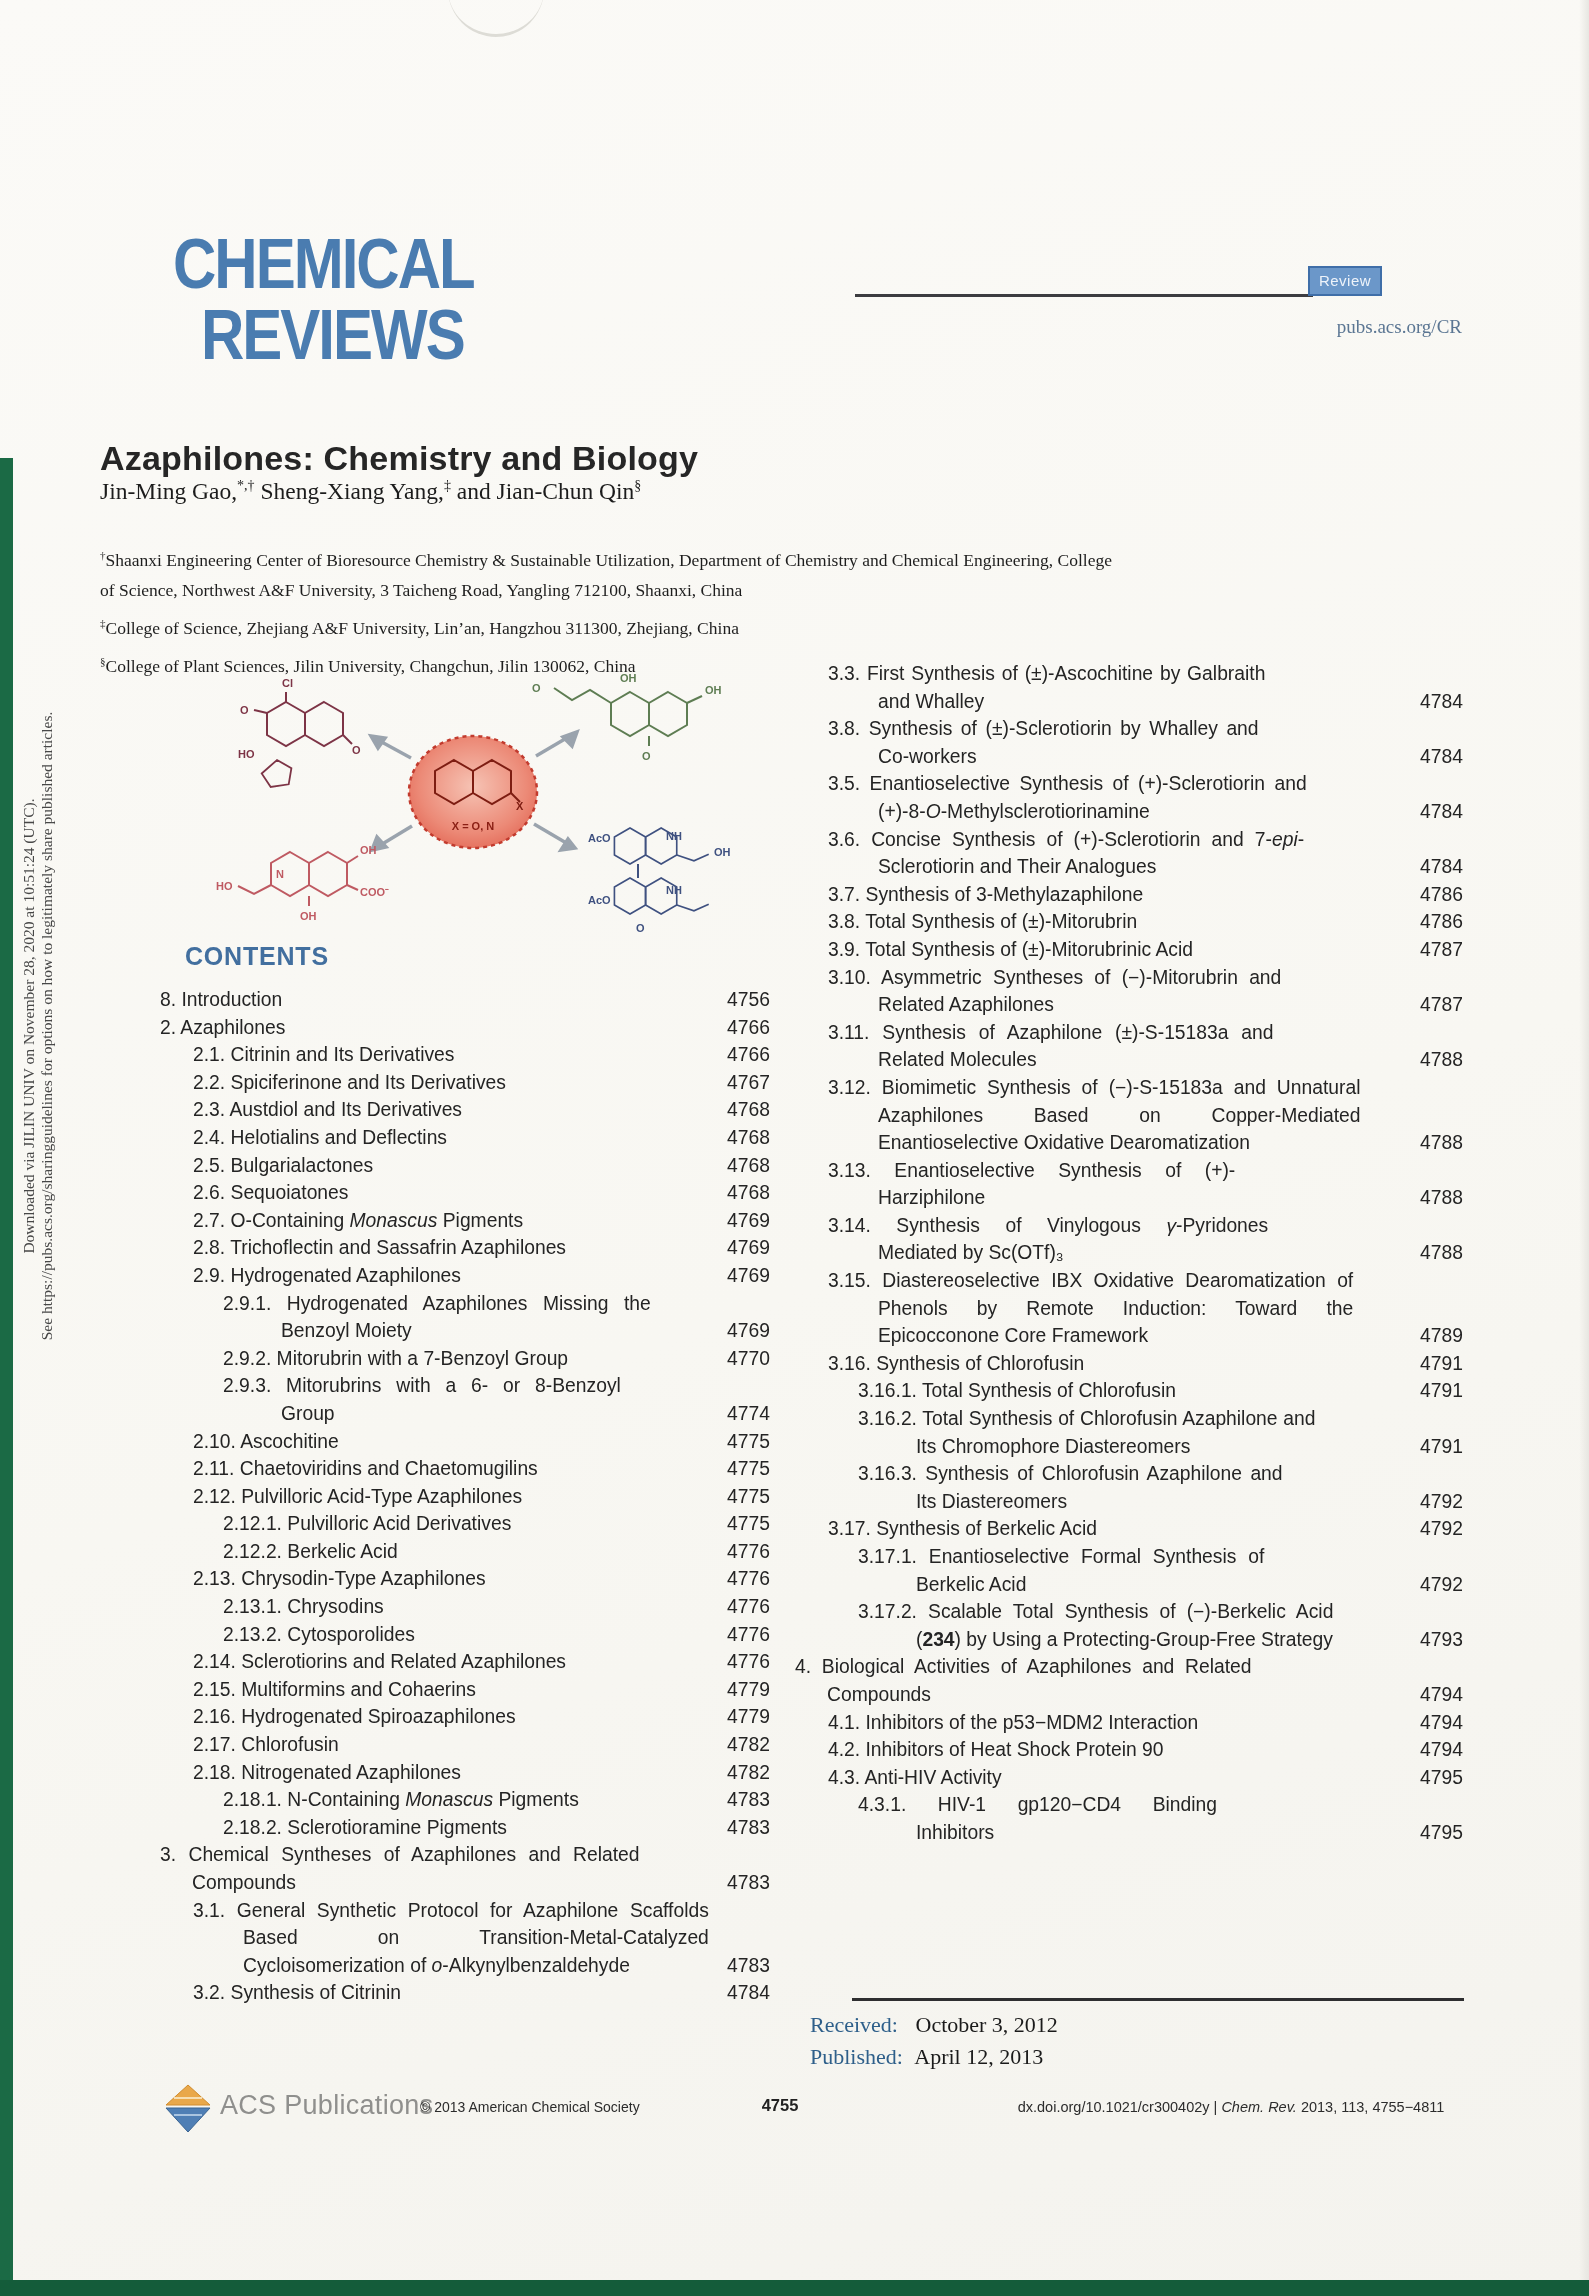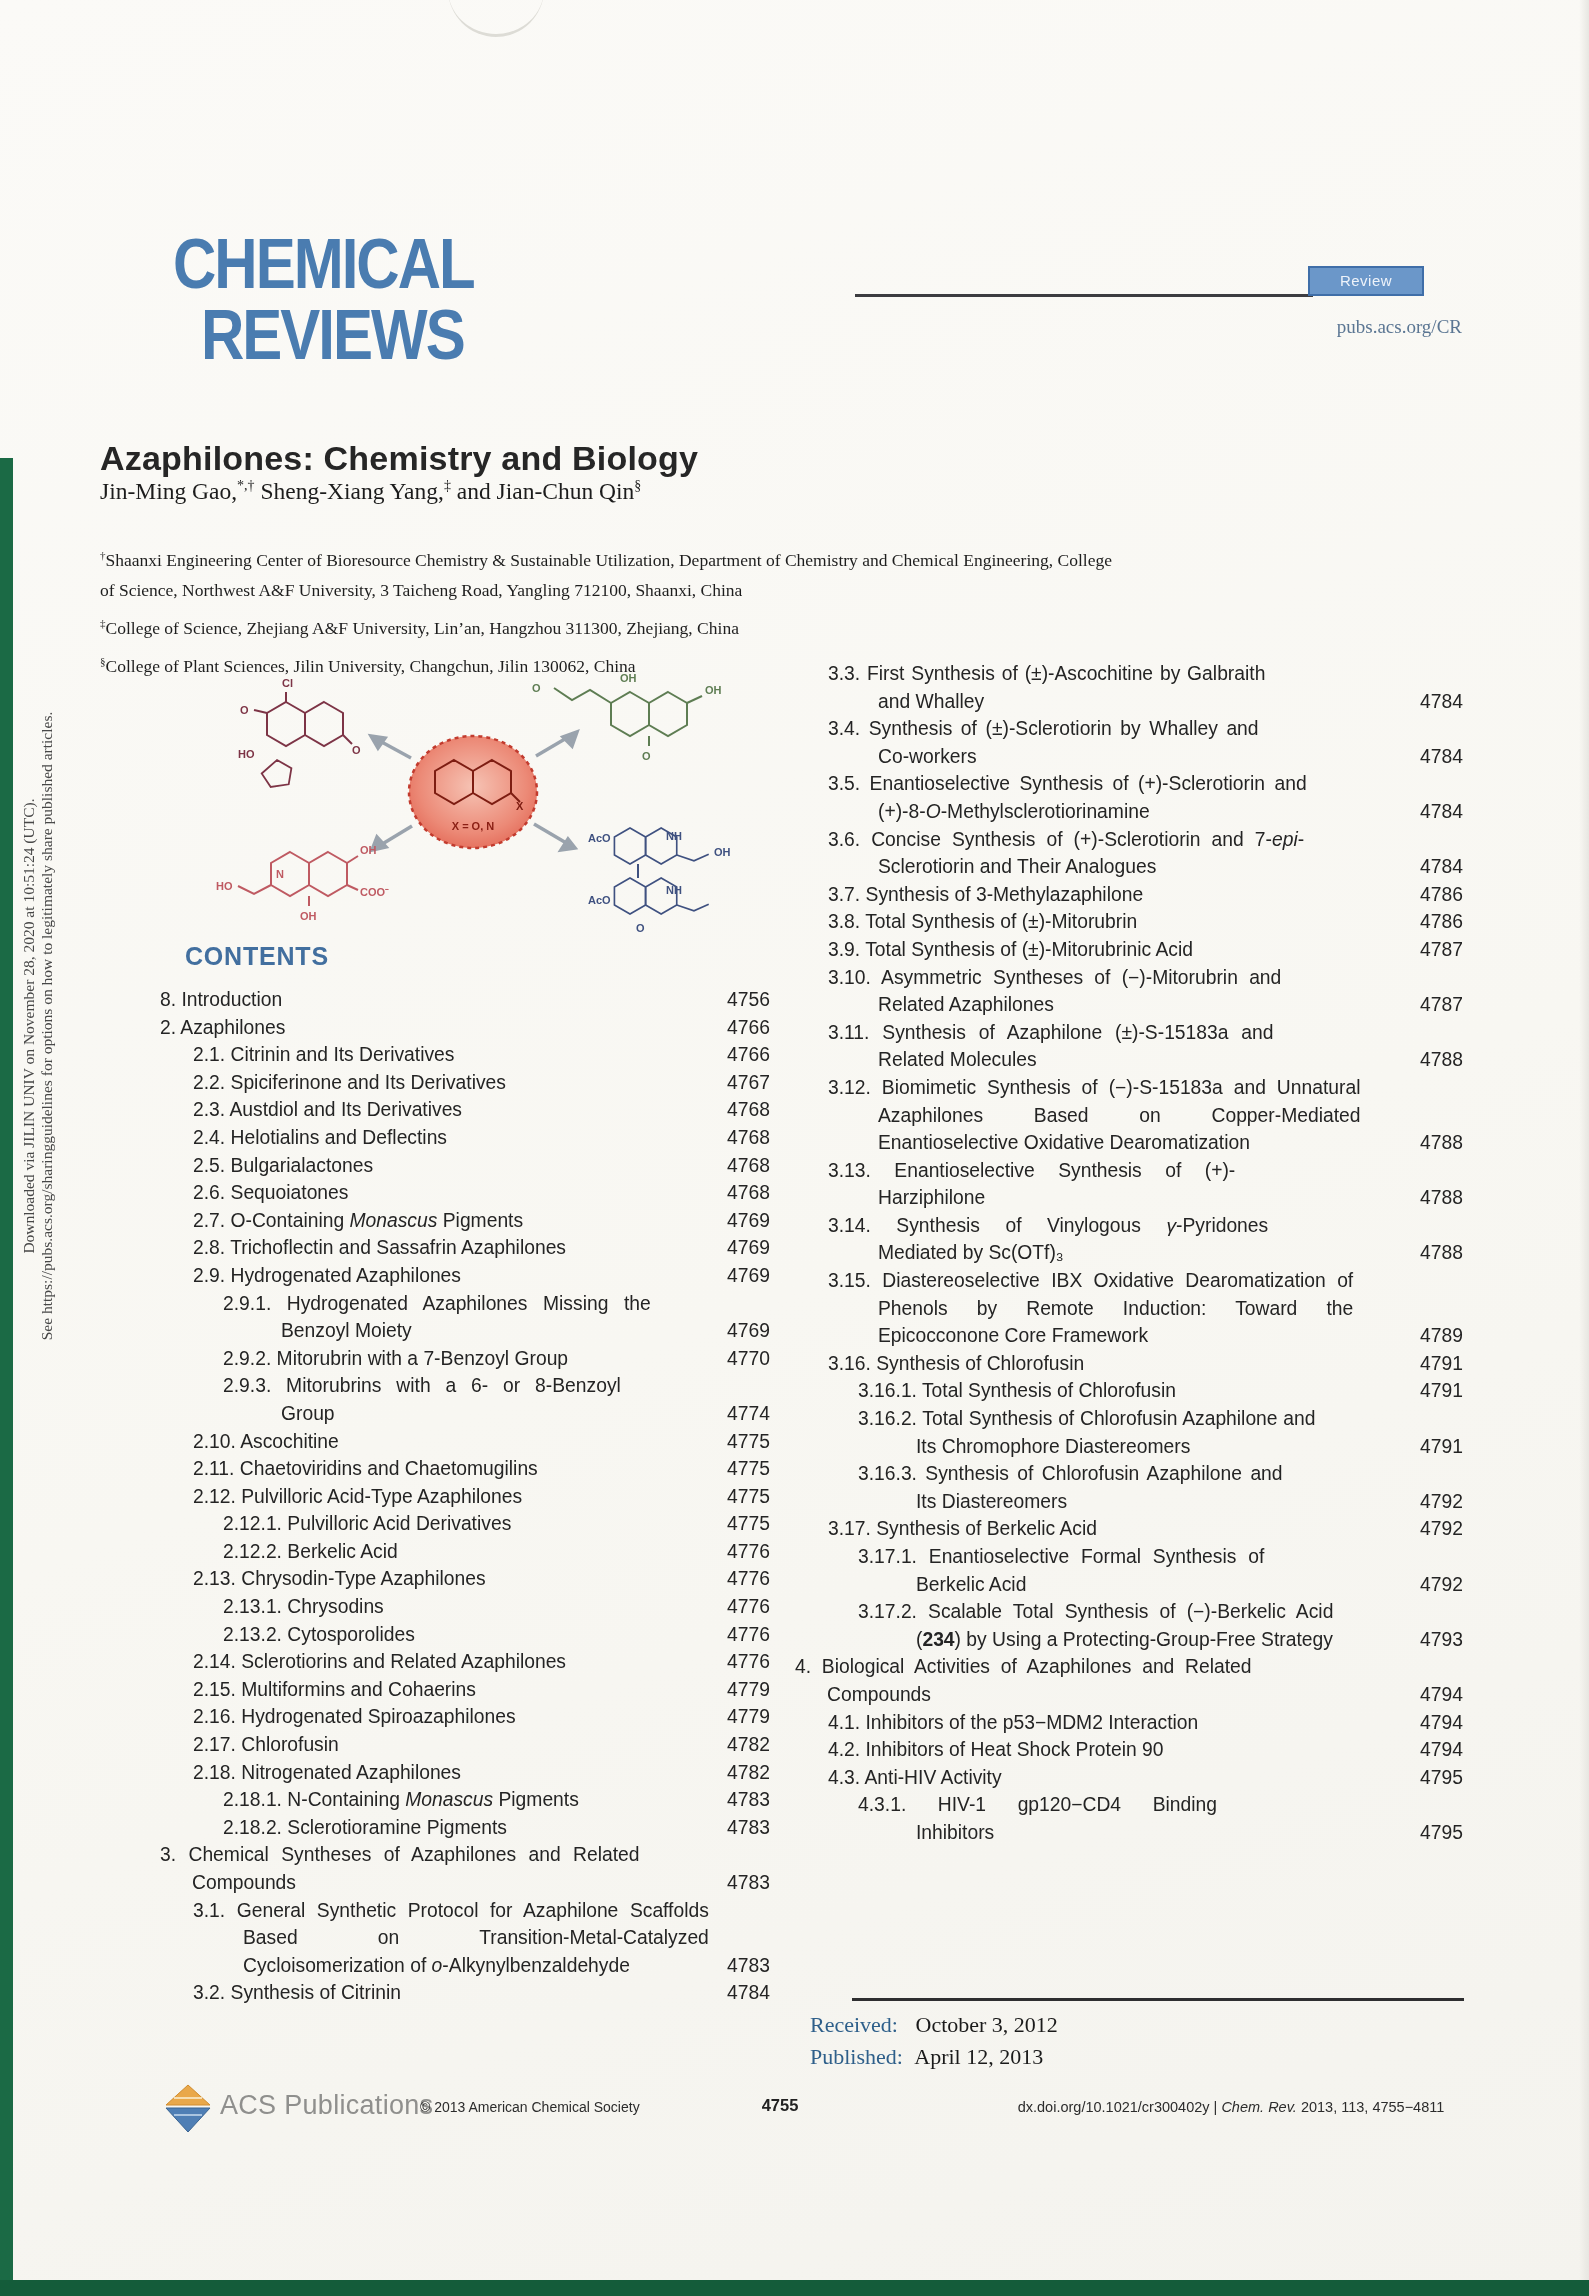--- a/index.html
+++ b/index.html
@@ -9,21 +9,21 @@
   .edge-bottom{position:absolute;left:0;bottom:0;width:100%;height:16px;background:#145c3a;}
   .edge-right{position:absolute;right:0;top:0;width:10px;height:100%;background:linear-gradient(to left,#e7e6e1,rgba(231,230,225,0));}
   .corner-curl{position:absolute;left:448px;top:-18px;width:96px;height:52px;border-radius:0 0 48px 48px;border-bottom:3px solid #dddcd6;}
   
   .sidebar-note{position:absolute;left:20px;top:1572px;width:1092px;transform:rotate(-90deg);transform-origin:0 0;font-family:"Liberation Serif",serif;font-size:15.5px;line-height:18px;color:#474747;text-align:center;}
   
   .logo{position:absolute;left:173px;top:230px;width:252px;text-align:center;color:#4a7cb0;font-weight:bold;letter-spacing:-2px;transform:scaleY(1.18);transform-origin:top left;}
   .logo .l1{font-size:60px;line-height:58px;}
   .logo .l2{font-size:60px;line-height:62px;padding-left:28px;}
   .head-rule{position:absolute;left:855px;top:294px;width:458px;height:3px;background:#3c3c40;}
-  .review-badge{position:absolute;left:1308px;top:266px;width:116px;height:30px;background:#6b97c9;border:2px solid #3f6ea8;box-sizing:border-box;color:#eef3fa;font-size:15px;line-height:26px;text-align:center;letter-spacing:.5px;}
+  .review-badge{position:absolute;left:1308px;top:266px;width:74px;height:30px;background:#6b97c9;border:2px solid #3f6ea8;box-sizing:border-box;color:#eef3fa;font-size:15px;line-height:26px;text-align:center;letter-spacing:.5px;}
   .site{position:absolute;left:1160px;top:316px;width:302px;text-align:right;font-size:19px;color:#5b7693;font-family:Liberation Serif, serif;}
   
   .title{position:absolute;left:100px;top:416px;font-size:34px;font-weight:bold;color:#262626;letter-spacing:.2px;}
   .authors{position:absolute;left:100px;top:478px;font-family:"Liberation Serif",serif;font-size:23.5px;color:#1c1c1c;}
   .authors sup{font-size:14px;}
   .affils{position:absolute;left:100px;top:540px;width:1018px;font-family:"Liberation Serif",serif;font-size:17.5px;line-height:30px;color:#1e1e1e;}
   .affils p{margin:0 0 3px 0;}
   .affils sup{font-size:11px;}
   
   .figure{position:absolute;left:168px;top:652px;}
@@ -311,21 +311,21 @@
         <div class="toc-title">3.2. Synthesis of Citrinin</div>
         <div class="toc-page">4784</div>
       </div>
     </div>
   <div class="toc toc-right">
       <div class="toc-row lvl1">
         <div class="toc-title">3.3. First Synthesis of (±)-Ascochitine by Galbraith and Whalley</div>
         <div class="toc-page">4784</div>
       </div>
       <div class="toc-row lvl1">
-        <div class="toc-title">3.4. Synthesis of (±)-Sclerotiorin by Whalley and Co-workers</div>
+        <div class="toc-title">3.8. Synthesis of (±)-Sclerotiorin by Whalley and Co-workers</div>
         <div class="toc-page">4784</div>
       </div>
       <div class="toc-row lvl1">
         <div class="toc-title">3.5. Enantioselective Synthesis of (+)-Sclerotiorin and (+)-8-<i>O</i>-Methylsclerotiorinamine</div>
         <div class="toc-page">4784</div>
       </div>
       <div class="toc-row lvl1">
         <div class="toc-title">3.6. Concise Synthesis of (+)-Sclerotiorin and 7-<i>epi</i>-Sclerotiorin and Their Analogues</div>
         <div class="toc-page">4784</div>
       </div>

